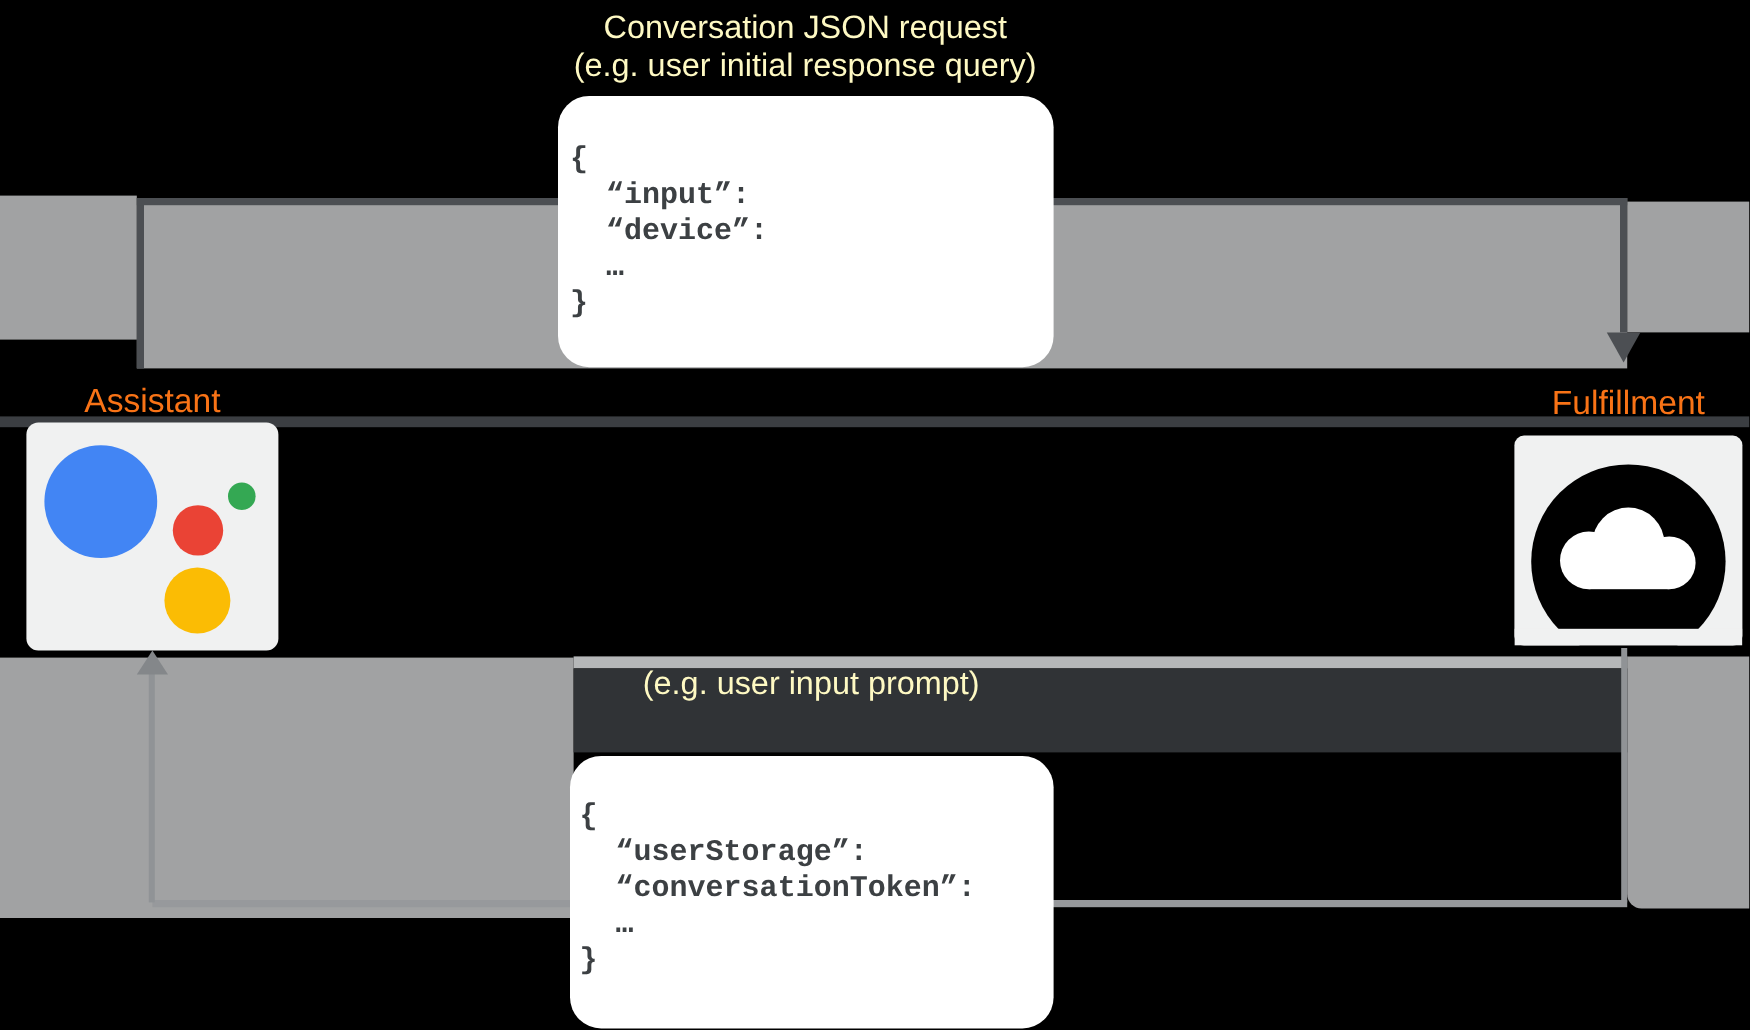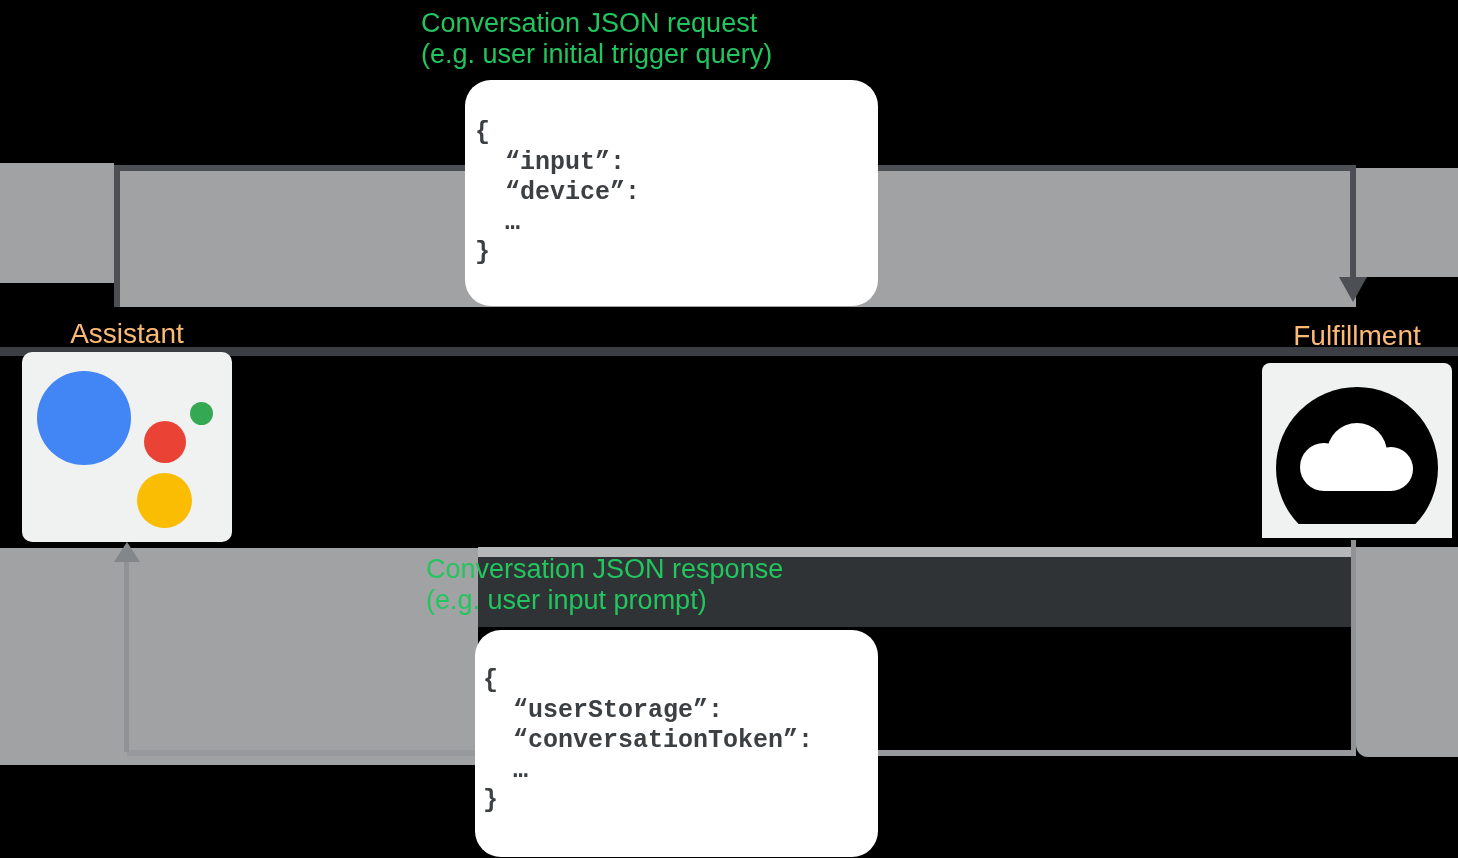--- a/index.html
+++ b/index.html
@@ -30,35 +30,35 @@
     border-left:14px solid transparent;border-right:14px solid transparent;
     border-top:25px solid #4c4f53;}
   #res-line-v-right{left:1351px;top:540px;width:5px;height:212px;}
   #res-line-h {left:127px;top:750px;width:1229px;height:6px;background:#97999c;}
   #res-line-v-left {left:124px;top:560px;width:5px;height:192px;}
   #res-arrowhead{left:114px;top:542px;width:0;height:0;
     border-left:13px solid transparent;border-right:13px solid transparent;
     border-bottom:20px solid #84878a;}
 
   
-  .flow-label{width:500px;text-align:left;color:#22c55e;font-size:27px;line-height:31px;}
+  .flow-label{width:500px;text-align:center;color:#fef9c3;font-size:27px;line-height:31px;}
   #request-label{left:421px;top:8px;}
   #response-label{left:426px;top:554px;}
 
   
   .json-box{background:#fff;border-radius:26px;color:#3c4043;
     font-family:"Liberation Mono","DejaVu Sans Mono",monospace;font-weight:bold;
     font-size:25px;line-height:30px;box-sizing:border-box;}
   #request-json-box{left:465px;top:80px;width:413px;height:226px;padding:38px 0 0 10px;}
   #response-json-box{left:475px;top:630px;width:403px;height:227px;padding:36px 0 0 8px;}
   .json-line{white-space:pre;}
   .json-line.indent{padding-left:30px;}
 
   
-  .entity-label{color:#fdba74;font-size:28px;text-align:center;}
+  .entity-label{color:#f97316;font-size:28px;text-align:center;}
   #assistant-label{left:22px;top:318px;width:210px;}
   #fulfillment-label{left:1242px;top:320px;width:230px;}
 
   
   #assistant-box{left:22px;top:352px;width:210px;height:190px;background:#f0f1f1;border-radius:10px;}
   #fulfillment-box{left:1262px;top:363px;width:190px;height:175px;background:#f0f1f1;border-radius:8px;}
   .dot{position:absolute;border-radius:50%;}
   #ga-blue  {left:15px;top:19px;width:94px;height:94px;background:#4285f4;}
   #ga-red   {left:122px;top:69px;width:42px;height:42px;background:#ea4335;}
   #ga-green {left:168px;top:50px;width:23px;height:23px;background:#34a853;}
@@ -83,33 +83,32 @@
   <div class="abs stroke-dark" id="req-line-v-right"></div>
   <div class="abs" id="req-arrowhead"></div>
 
   <div class="abs stroke-soft" id="res-line-v-right"></div>
   <div class="abs" id="res-line-h"></div>
   <div class="abs stroke-soft" id="res-line-v-left"></div>
   <div class="abs" id="res-arrowhead"></div>
 
   <div class="abs flow-label" id="request-label">
     <div>Conversation JSON request</div>
-    <div>(e.g. user initial trigger query)</div>
+    <div>(e.g. user initial response query)</div>
   </div>
 
   <div class="abs json-box" id="request-json-box">
     <div class="json-line">{</div>
     <div class="json-line indent">“input”:</div>
     <div class="json-line indent">“device”:</div>
     <div class="json-line indent">…</div>
     <div class="json-line">}</div>
   </div>
 
   <div class="abs flow-label" id="response-label">
-    <div>Conversation JSON response</div>
     <div>(e.g. user input prompt)</div>
   </div>
 
   <div class="abs json-box" id="response-json-box">
     <div class="json-line">{</div>
     <div class="json-line indent">“userStorage”:</div>
     <div class="json-line indent">“conversationToken”:</div>
     <div class="json-line indent">…</div>
     <div class="json-line">}</div>
   </div>

